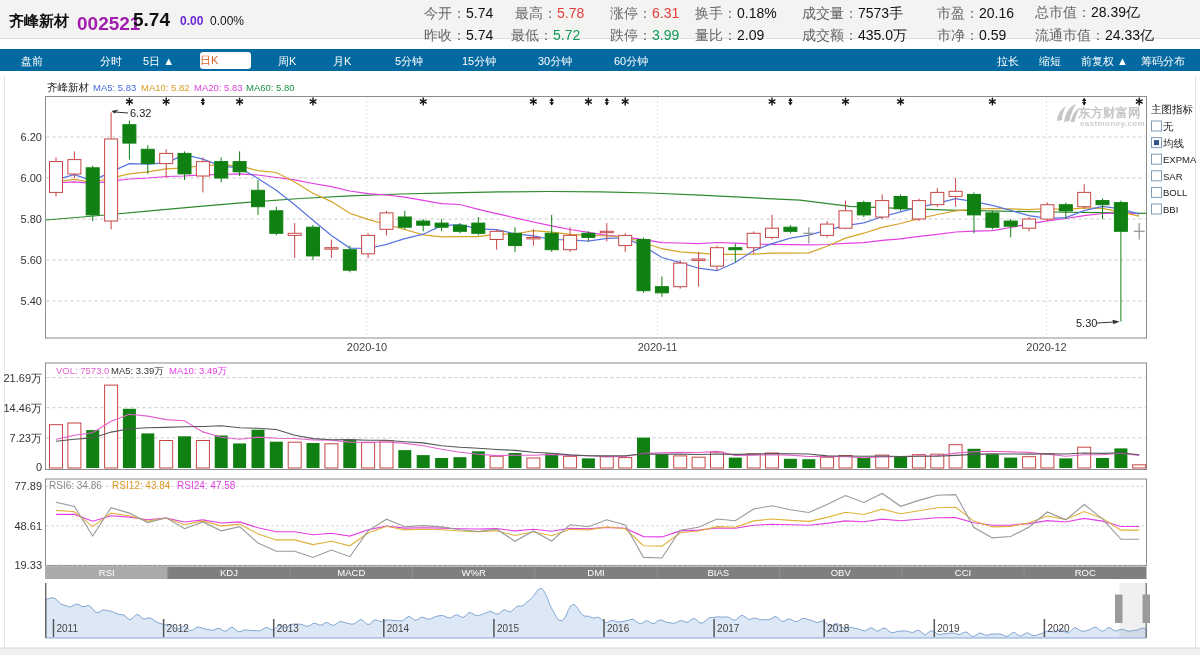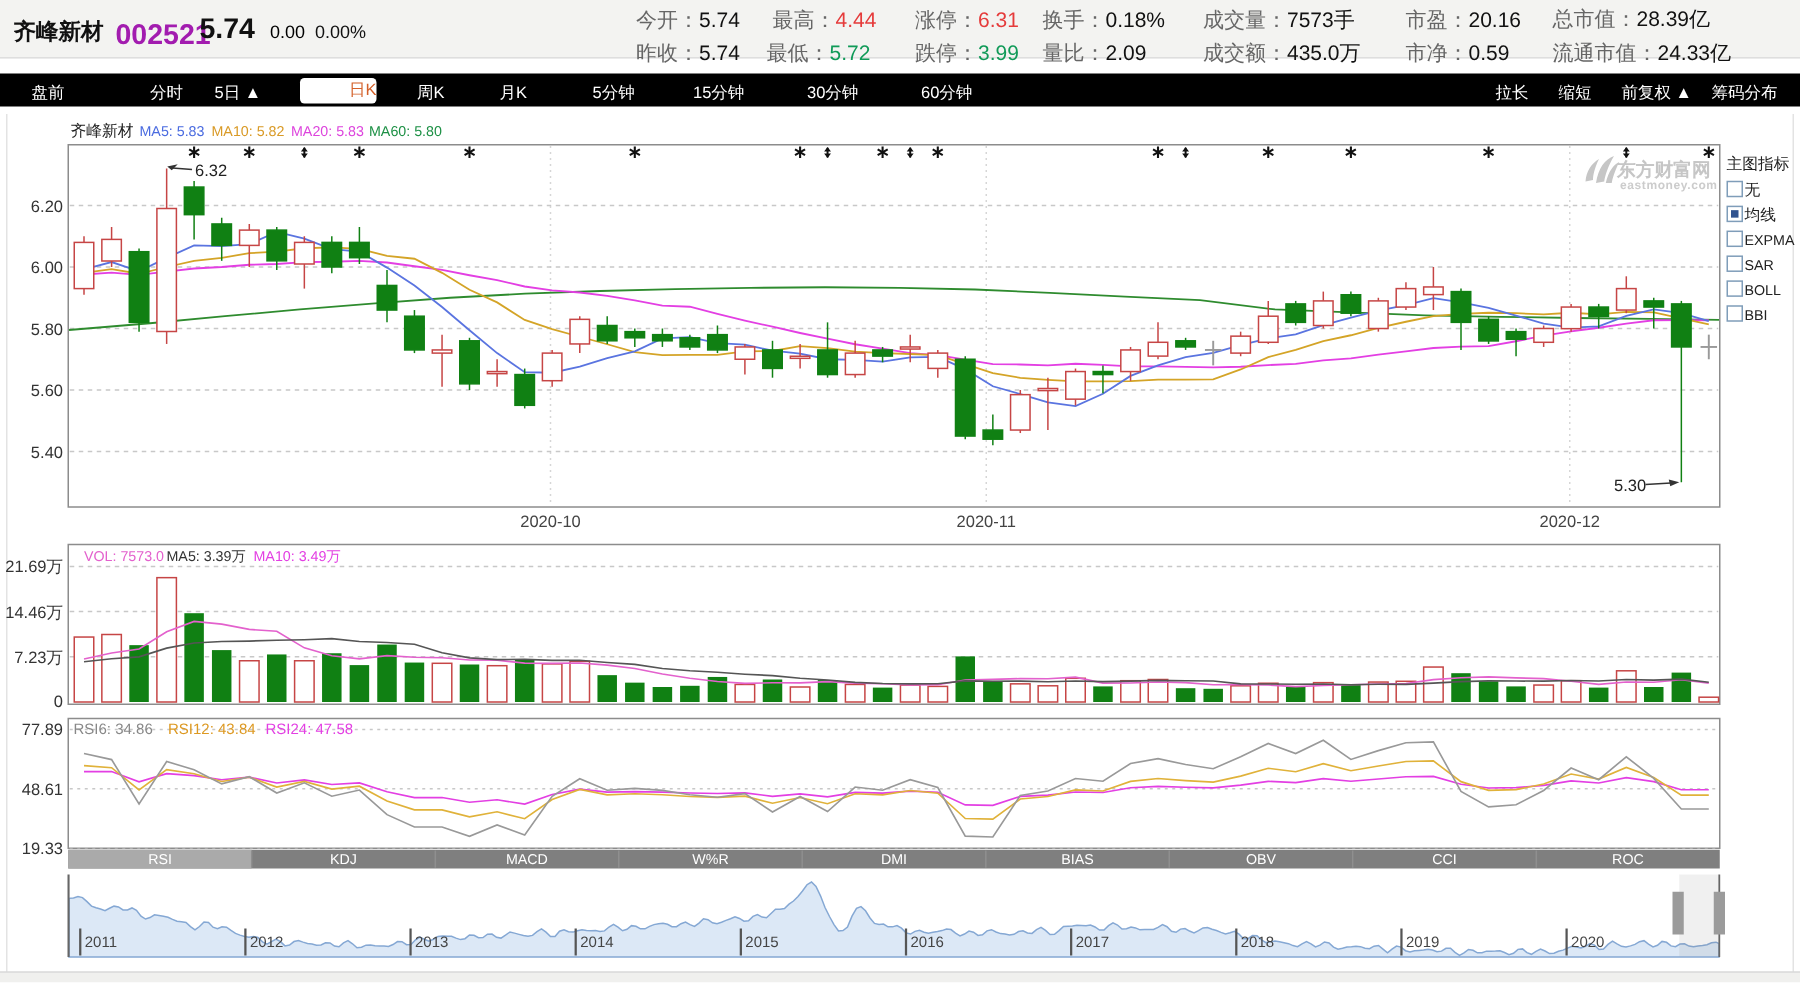--- a/index.html
+++ b/index.html
@@ -1,37 +1,37 @@
 <!DOCTYPE html>
 <html><head><meta charset="utf-8"><style>
 *{margin:0;padding:0;box-sizing:border-box;-webkit-font-smoothing:antialiased}
 body{width:1200px;height:655px;font-family:"Liberation Sans",sans-serif;background:#fff;position:relative;overflow:hidden}
 .topbar{position:absolute;left:0;top:0;width:1200px;height:39px;background:#f3f3f1;border-bottom:1px solid #dedede}
 .topbar .t1{position:absolute;left:9px;top:12px;font-size:15px;font-weight:bold;color:#111}
 .topbar .t2{position:absolute;left:77px;top:13px;font-size:19px;font-weight:bold;color:#a21caf}
 .topbar .t3{position:absolute;left:133px;top:9px;font-size:19px;font-weight:bold;color:#111}
-.topbar .t4{position:absolute;left:180px;top:14px;font-size:12px;font-weight:normal;color:#000000}
+.topbar .t4{position:absolute;left:180px;top:14px;font-size:12px;font-weight:bold;color:#6d28d9}
 .topbar .t5{position:absolute;left:210px;top:14px;font-size:12px;font-weight:normal;color:#111}
 .st{position:absolute;font-size:14px;color:#666;white-space:nowrap}
 .st b{font-weight:normal;color:#111}
 .st .red{color:#e53b3b}.st .grn{color:#109a58}
-.nav{position:absolute;left:0;top:49px;width:1200px;height:22px;background:#000000}
+.nav{position:absolute;left:0;top:49px;width:1200px;height:22px;background:#0369a1}
 .nav span{position:absolute;top:4.5px;font-size:11px;color:#fff;white-space:nowrap}
-.nav .act{position:absolute;left:200px;top:2.5px;width:51px;height:17px;background:#fff;border-radius:3px;color:#d4612a;font-size:11px;text-align:right;line-height:17px}
+.nav .act{position:absolute;left:200px;top:2.5px;width:51px;height:17px;background:#fff;border-radius:3px;color:#d4612a;font-size:11px;text-align:left;line-height:17px}
 svg text{font-family:"Liberation Sans",sans-serif}
 </style></head><body>
 <div class="topbar">
 <span class="t1">齐峰新材</span>
     <span class="t2">002521</span>
     <span class="t3">5.74</span>
     <span class="t4">0.00</span>
     <span class="t5">0.00%</span>
 <span class="st" style="left:424px;top:5px">今开：<b>5.74</b></span>
 <span class="st" style="left:424px;top:27px">昨收：<b>5.74</b></span>
-<span class="st" style="left:515px;top:5px">最高：<b class="red">4.44</b></span>
+<span class="st" style="left:515px;top:5px">最高：<b class="red">5.78</b></span>
 <span class="st" style="left:511px;top:27px">最低：<b class="grn">5.72</b></span>
 <span class="st" style="left:610px;top:5px">涨停：<b class="red">6.31</b></span>
 <span class="st" style="left:610px;top:27px">跌停：<b class="grn">3.99</b></span>
 <span class="st" style="left:695px;top:5px">换手：<b>0.18%</b></span>
 <span class="st" style="left:695px;top:27px">量比：<b>2.09</b></span>
 <span class="st" style="left:802px;top:5px">成交量：<b>7573手</b></span>
 <span class="st" style="left:802px;top:27px">成交额：<b>435.0万</b></span>
 <span class="st" style="left:937px;top:5px">市盈：<b>20.16</b></span>
 <span class="st" style="left:937px;top:27px">市净：<b>0.59</b></span>
 <span class="st" style="left:1035px;top:4px">总市值：<b>28.39亿</b></span>

